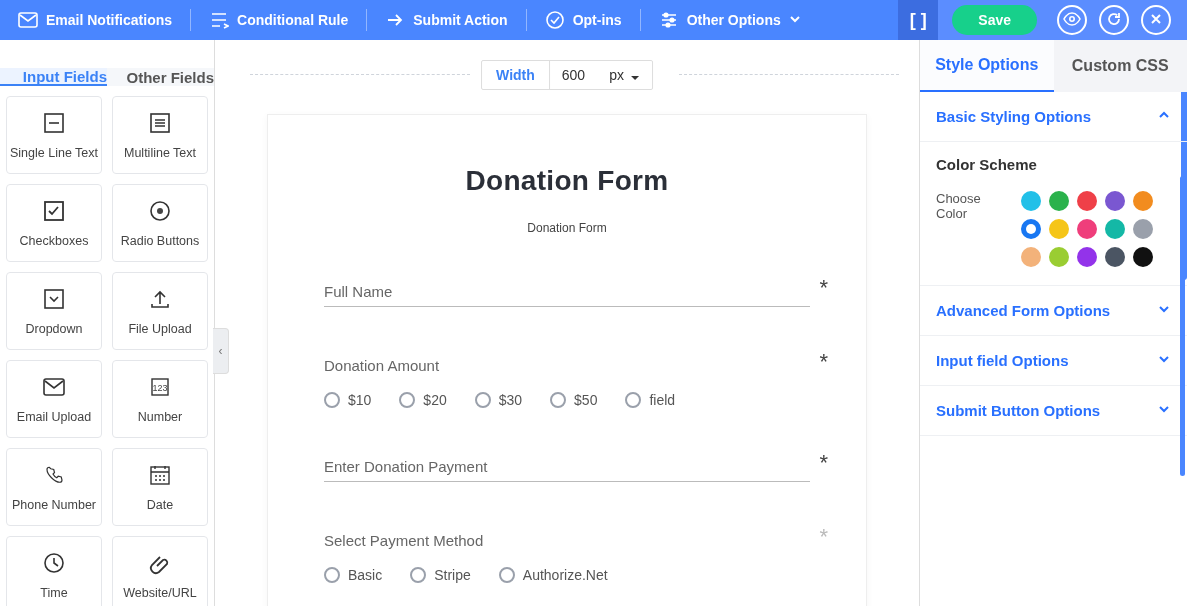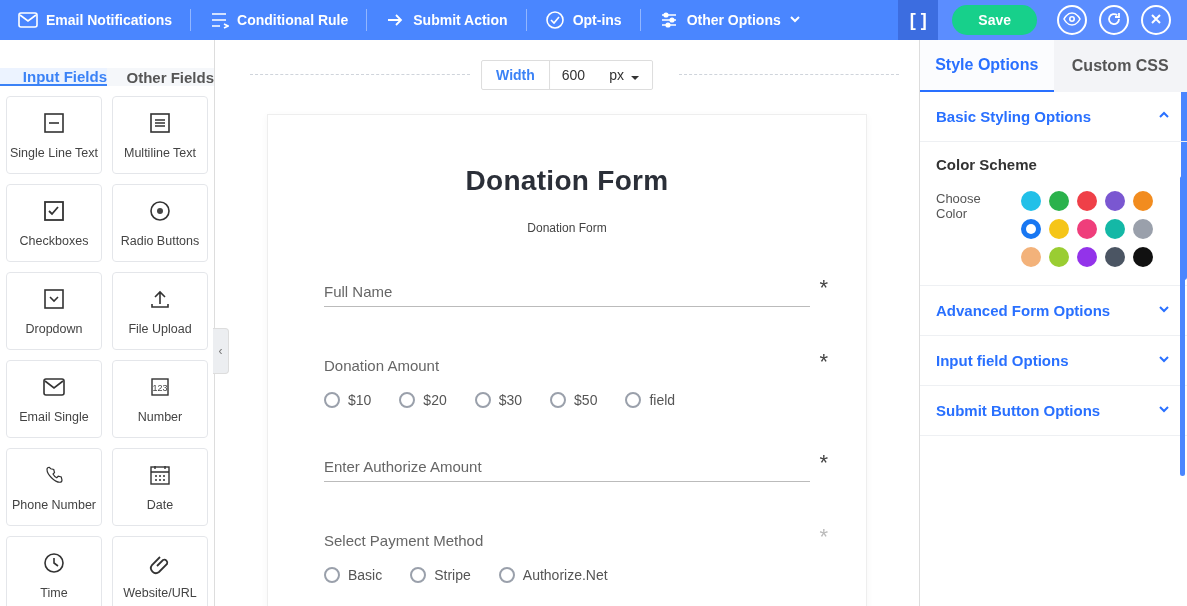--- a/index.html
+++ b/index.html
@@ -228,21 +228,21 @@
           </span>
           <span class="fc-label">File Upload</span>
         </div>
         <div class="field-card">
           <span class="fc-icon">
             <svg width="26" height="22" viewBox="0 0 26 22" stroke="#444" stroke-width="1.6">
               <rect x="3" y="3" width="20" height="16" rx="2"></rect>
               <path d="M4 5l9 7 9-7"></path>
             </svg>
           </span>
-          <span class="fc-label">Email Single</span>
+          <span class="fc-label">Email Upload</span>
         </div>
         <div class="field-card">
           <span class="fc-icon">
             <svg width="26" height="26" viewBox="0 0 26 26" stroke="#444" stroke-width="1.4">
               <rect x="5" y="5" width="16" height="16"></rect>
               <text x="13" y="17" font-size="9" fill="#444" stroke="none" text-anchor="middle" font-family="Arial">123</text>
             </svg>
           </span>
           <span class="fc-label">Number</span>
         </div>
@@ -332,21 +332,21 @@
               <span>$50</span>
             </div>
             <div class="radio">
               <span class="rcirc"></span>
               <span>field</span>
             </div>
           </div>
       </div>
 
       <div class="ffield">
-        <span class="flabel">Enter Authorize Amount</span>
+        <span class="flabel">Enter Donation Payment</span>
         <span class="star">*</span>
       </div>
 
       <div class="ffield" style="margin-bottom:10px;">
         <span class="fgroup-label">Select Payment Method</span>
         <span class="star grey">*</span>
         <div class="radios" id="payment-radios">
             <div class="radio">
               <span class="rcirc"></span>
               <span>Basic</span>

